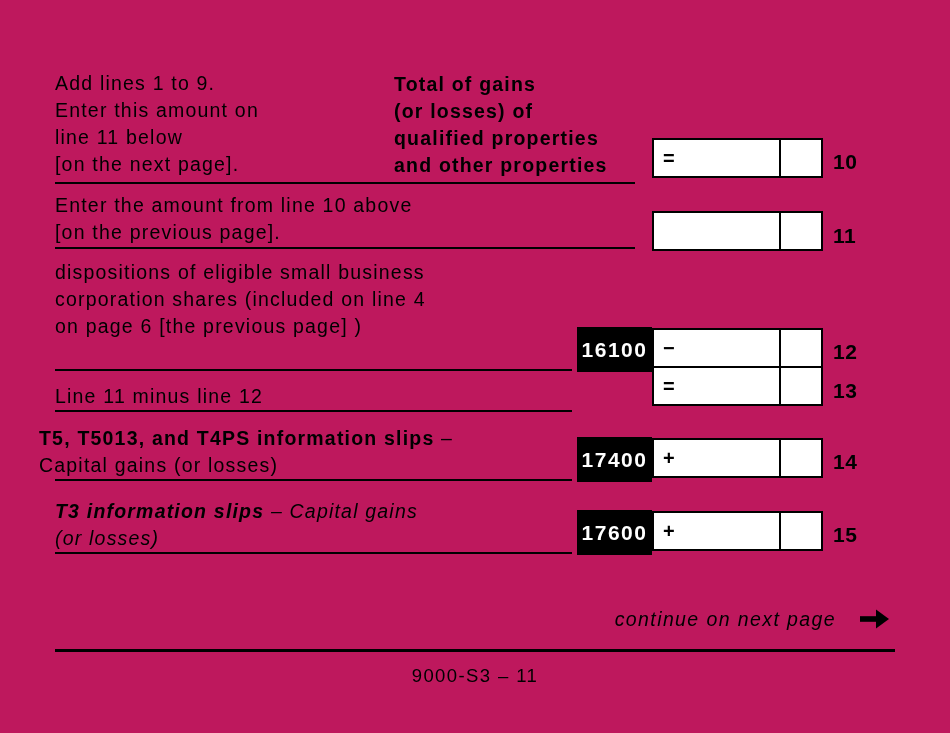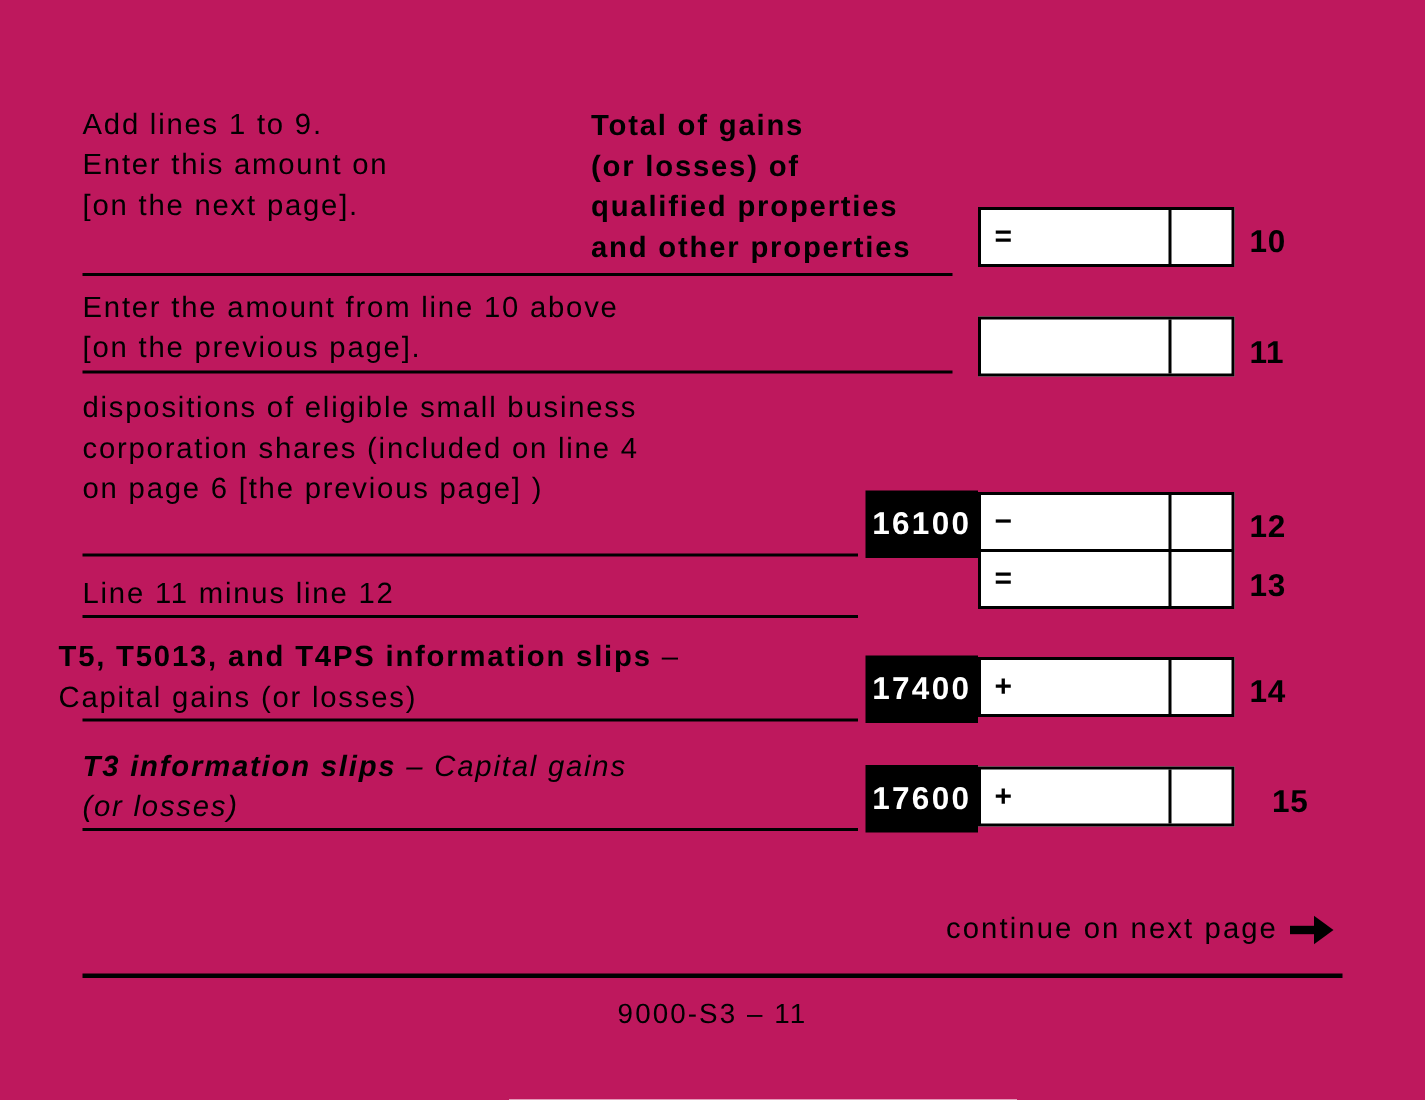--- a/index.html
+++ b/index.html
@@ -64,22 +64,23 @@
     font-size: 21px;
     letter-spacing: 0.5px;
   }
   .continue-row {
     position: absolute;
     left: 500px;
     top: 608px;
     width: 390px;
     display: flex;
     justify-content: flex-end;
-    align-items: flex-end;
-    gap: 8px;
+    align-items: flex-start;
+    gap: 24px;
+    font-style: italic;
   }
   .continue-row .label {
     font-size: 19.5px;
     letter-spacing: 1.4px;
     white-space: nowrap;
   }
   .footer {
     position: absolute;
     left: 0;
     top: 665px;
@@ -90,20 +91,21 @@
   }
 </style>
 </head>
 <body>
 
 <div class="page">
 
   <div class="txt" style="left:55px; top:70px;">
     <div>Add lines 1 to 9.</div>
     <div>Enter this amount on</div>
+    <div>line 11 below</div>
     <div>[on the next page].</div>
   </div>
   <div class="txt bold" style="left:365px; top:71px;margin-left:29px;">
     <div>Total of gains</div>
     <div>(or losses) of</div>
     <div>qualified properties</div>
     <div>and other properties</div>
   </div>
   <div class="rule" style="left:55px; top:182px; width:580px;"></div>
   <div class="amtbox" style="left:652px; top:138px;">
@@ -173,21 +175,21 @@
     <div>(or losses)</div>
   </div>
   <div class="rule" style="left:55px; top:552px; width:517px;"></div>
   <div class="codebox" style="left:577px; top:510px;">17600</div>
   <div class="amtbox" style="left:652px; top:511px;">
     <div class="dollar">
         <span>+</span>
       </div>
     <div class="cents"></div>
   </div>
-  <div class="lineno" style="left:833px; top:523px;margin-left:15px;">15</div>
+  <div class="lineno" style="left:833px; top:523px;">15</div>
 
   <div class="continue-row">
     <span class="label">continue on next page</span>
     <span style="display:inline-flex;">
       <svg width="30" height="22" viewBox="0 0 30 22" xmlns="http://www.w3.org/2000/svg">
         <rect x="0" y="8.2" width="17" height="5.6" fill="#000000"></rect>
         <polygon points="16,1.5 29,11 16,20.5" fill="#000000"></polygon>
       </svg>
     </span>
   </div>

